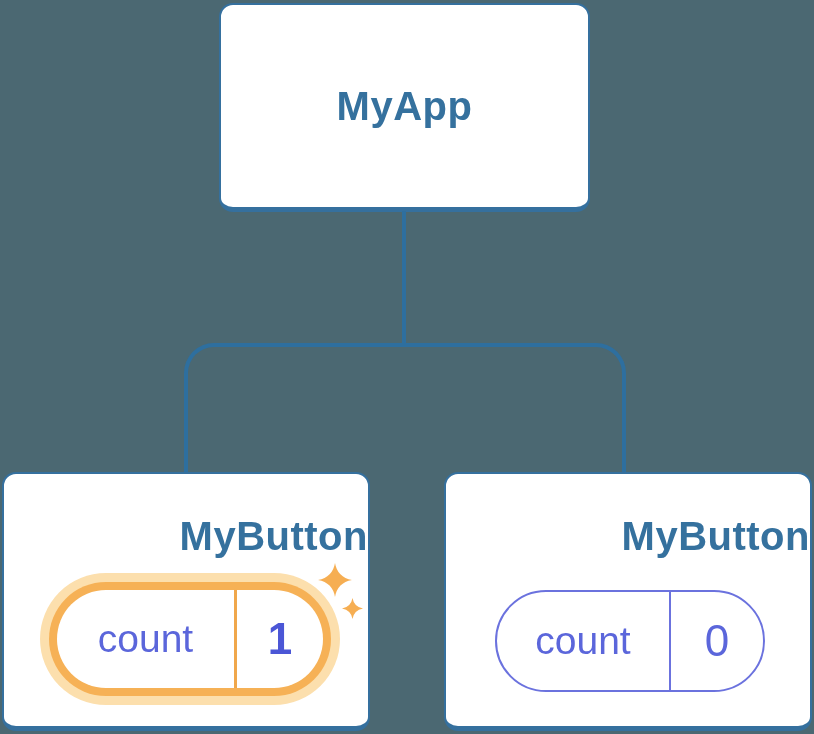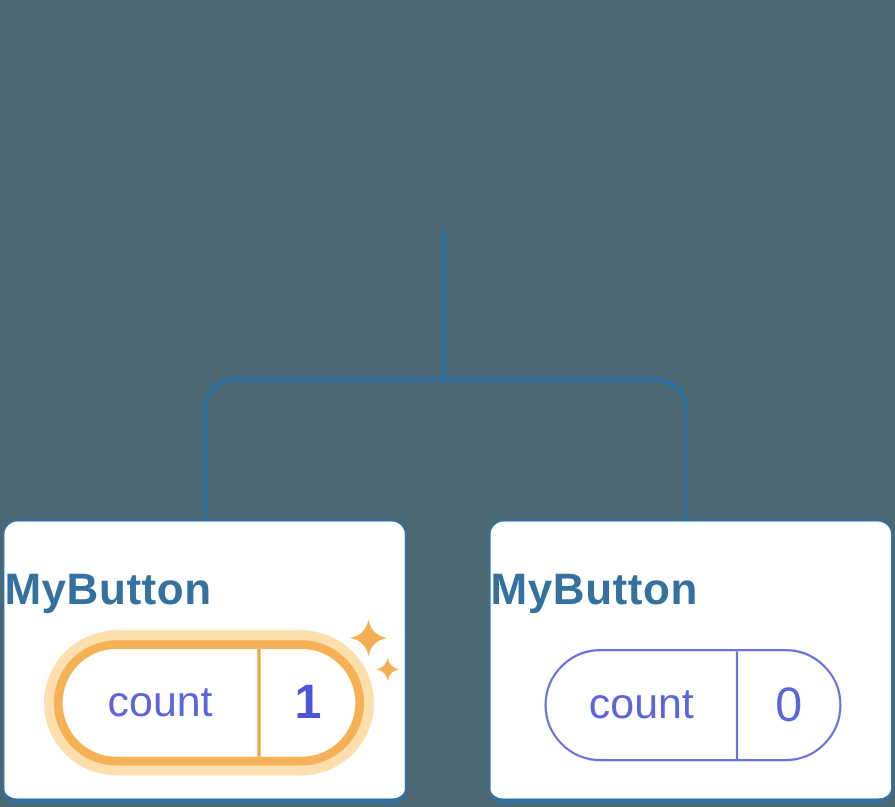--- a/index.html
+++ b/index.html
@@ -43,21 +43,21 @@
   .card-label{
     font-size:40px;
     font-weight:600;
     color:var(--card-text);
     letter-spacing:0.5px;
     white-space:nowrap;
   }
   .child-title{
     position:absolute;
     top:42px; left:0; right:0;
-    text-align:left;
+    text-align:right;
     line-height:1;
   }
   .stem{
     position:absolute;
     left:402px; top:211px;
     width:4px; height:134px;
     background:var(--connector);
   }
   .branch{
     position:absolute;
@@ -144,20 +144,23 @@
     fill:var(--sparkle);
   }
   .sparkle-big{ left:314px; top:89px; width:34px; height:34px; }
   .sparkle-small{ left:338px; top:124px; width:21px; height:21px; }
 </style>
 </head>
 <body>
 
 <div class="canvas">
 
+  <div class="card root-card">
+    <span class="card-label">MyApp</span>
+  </div>
 
   <div class="stem"></div>
   <div class="branch"></div>
 
   <div class="card child-card child-left">
     <span class="card-label child-title">MyButton</span>
 
     <div class="pill-glow">
       <div class="pill-ring">
         <div class="pill-core">

